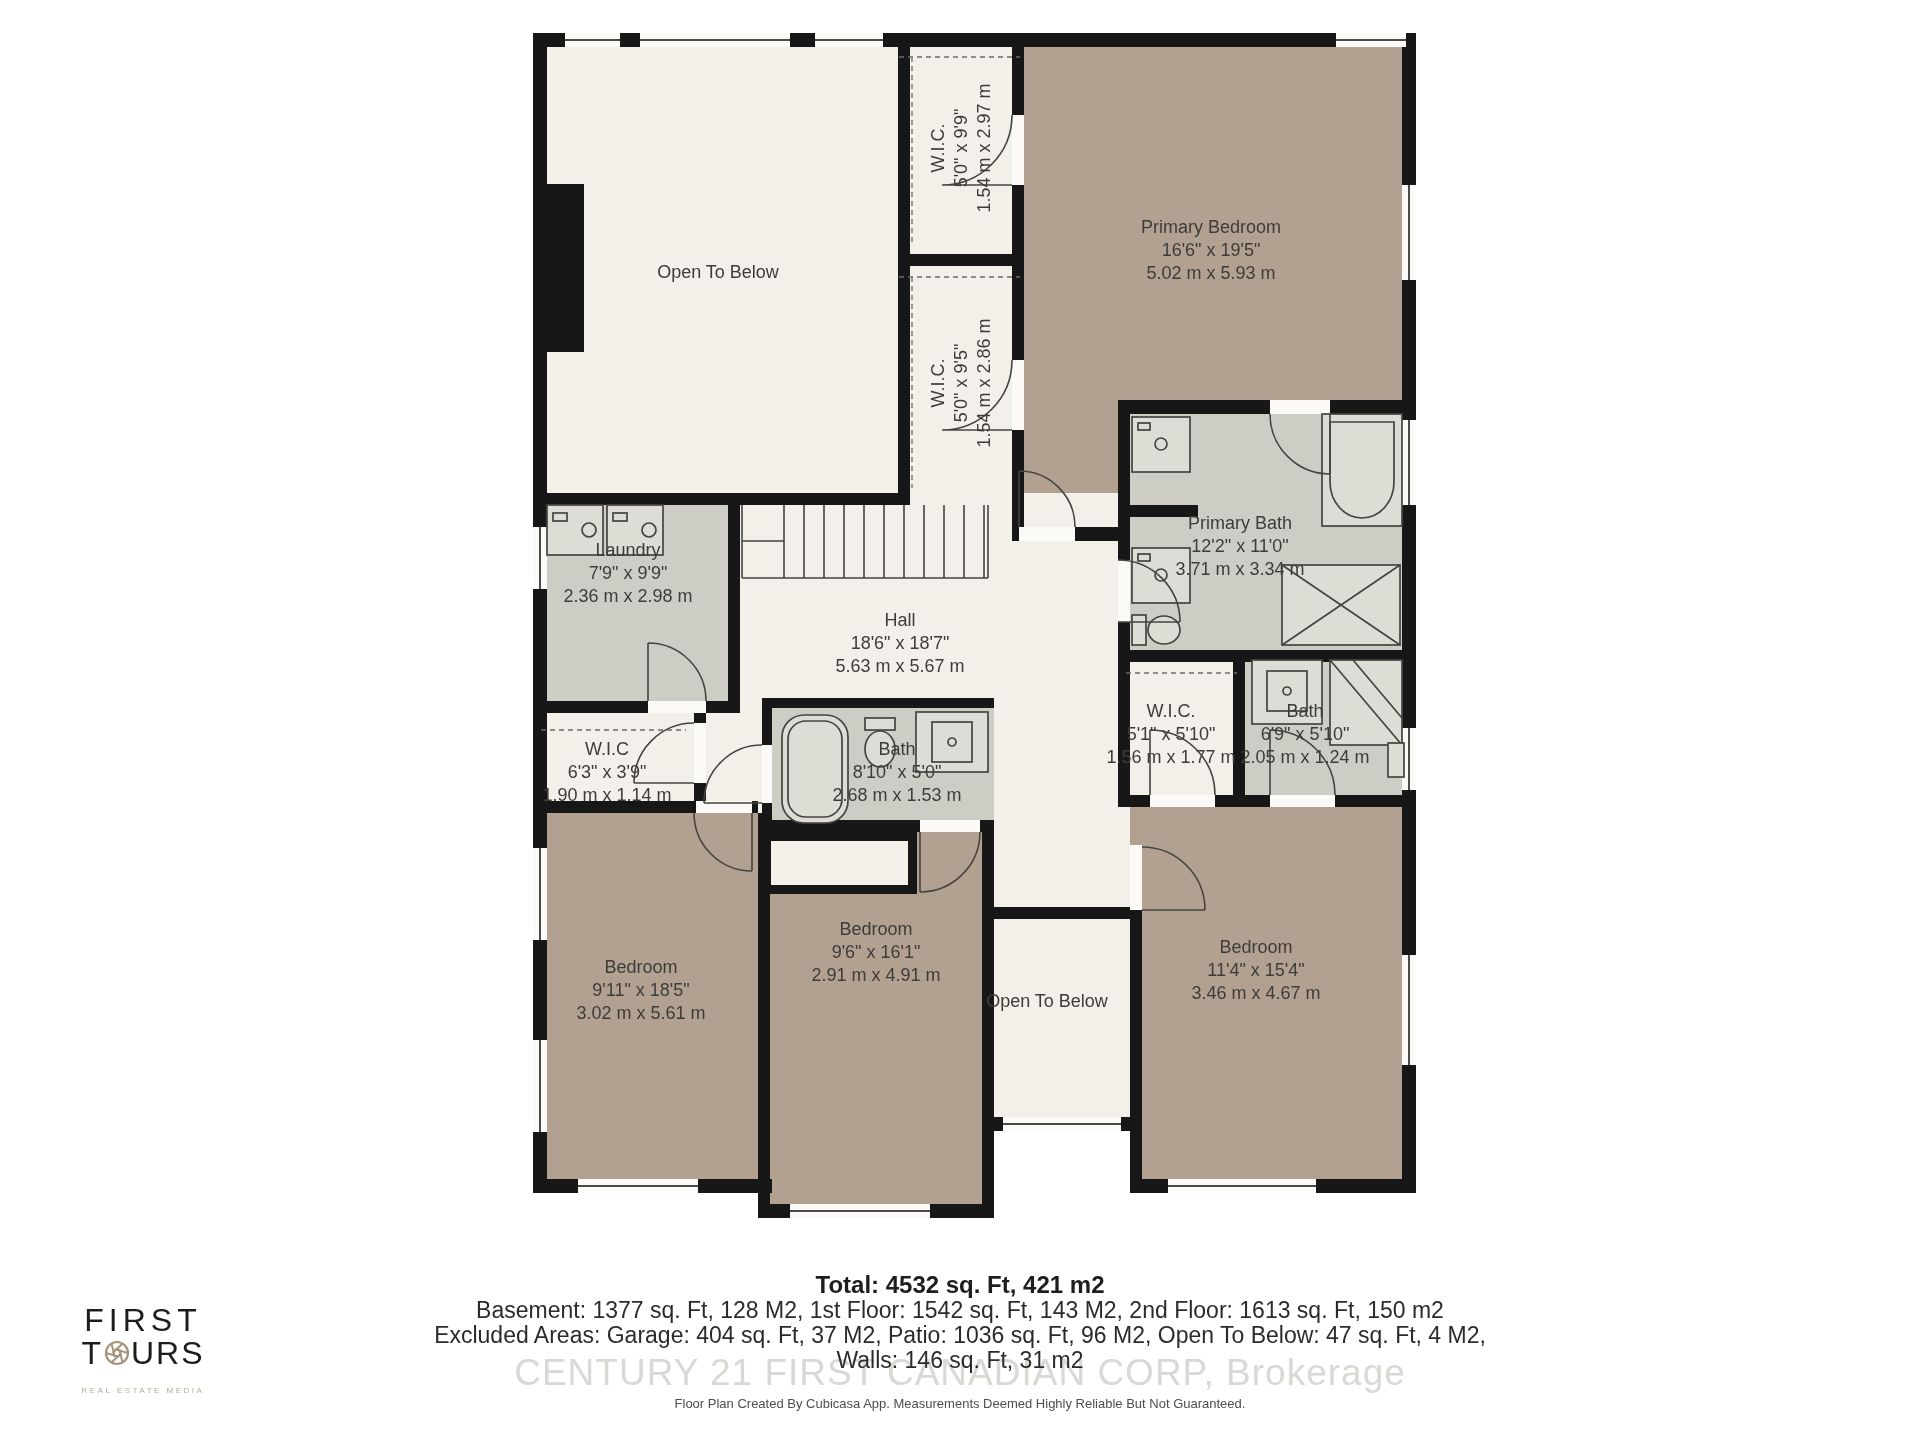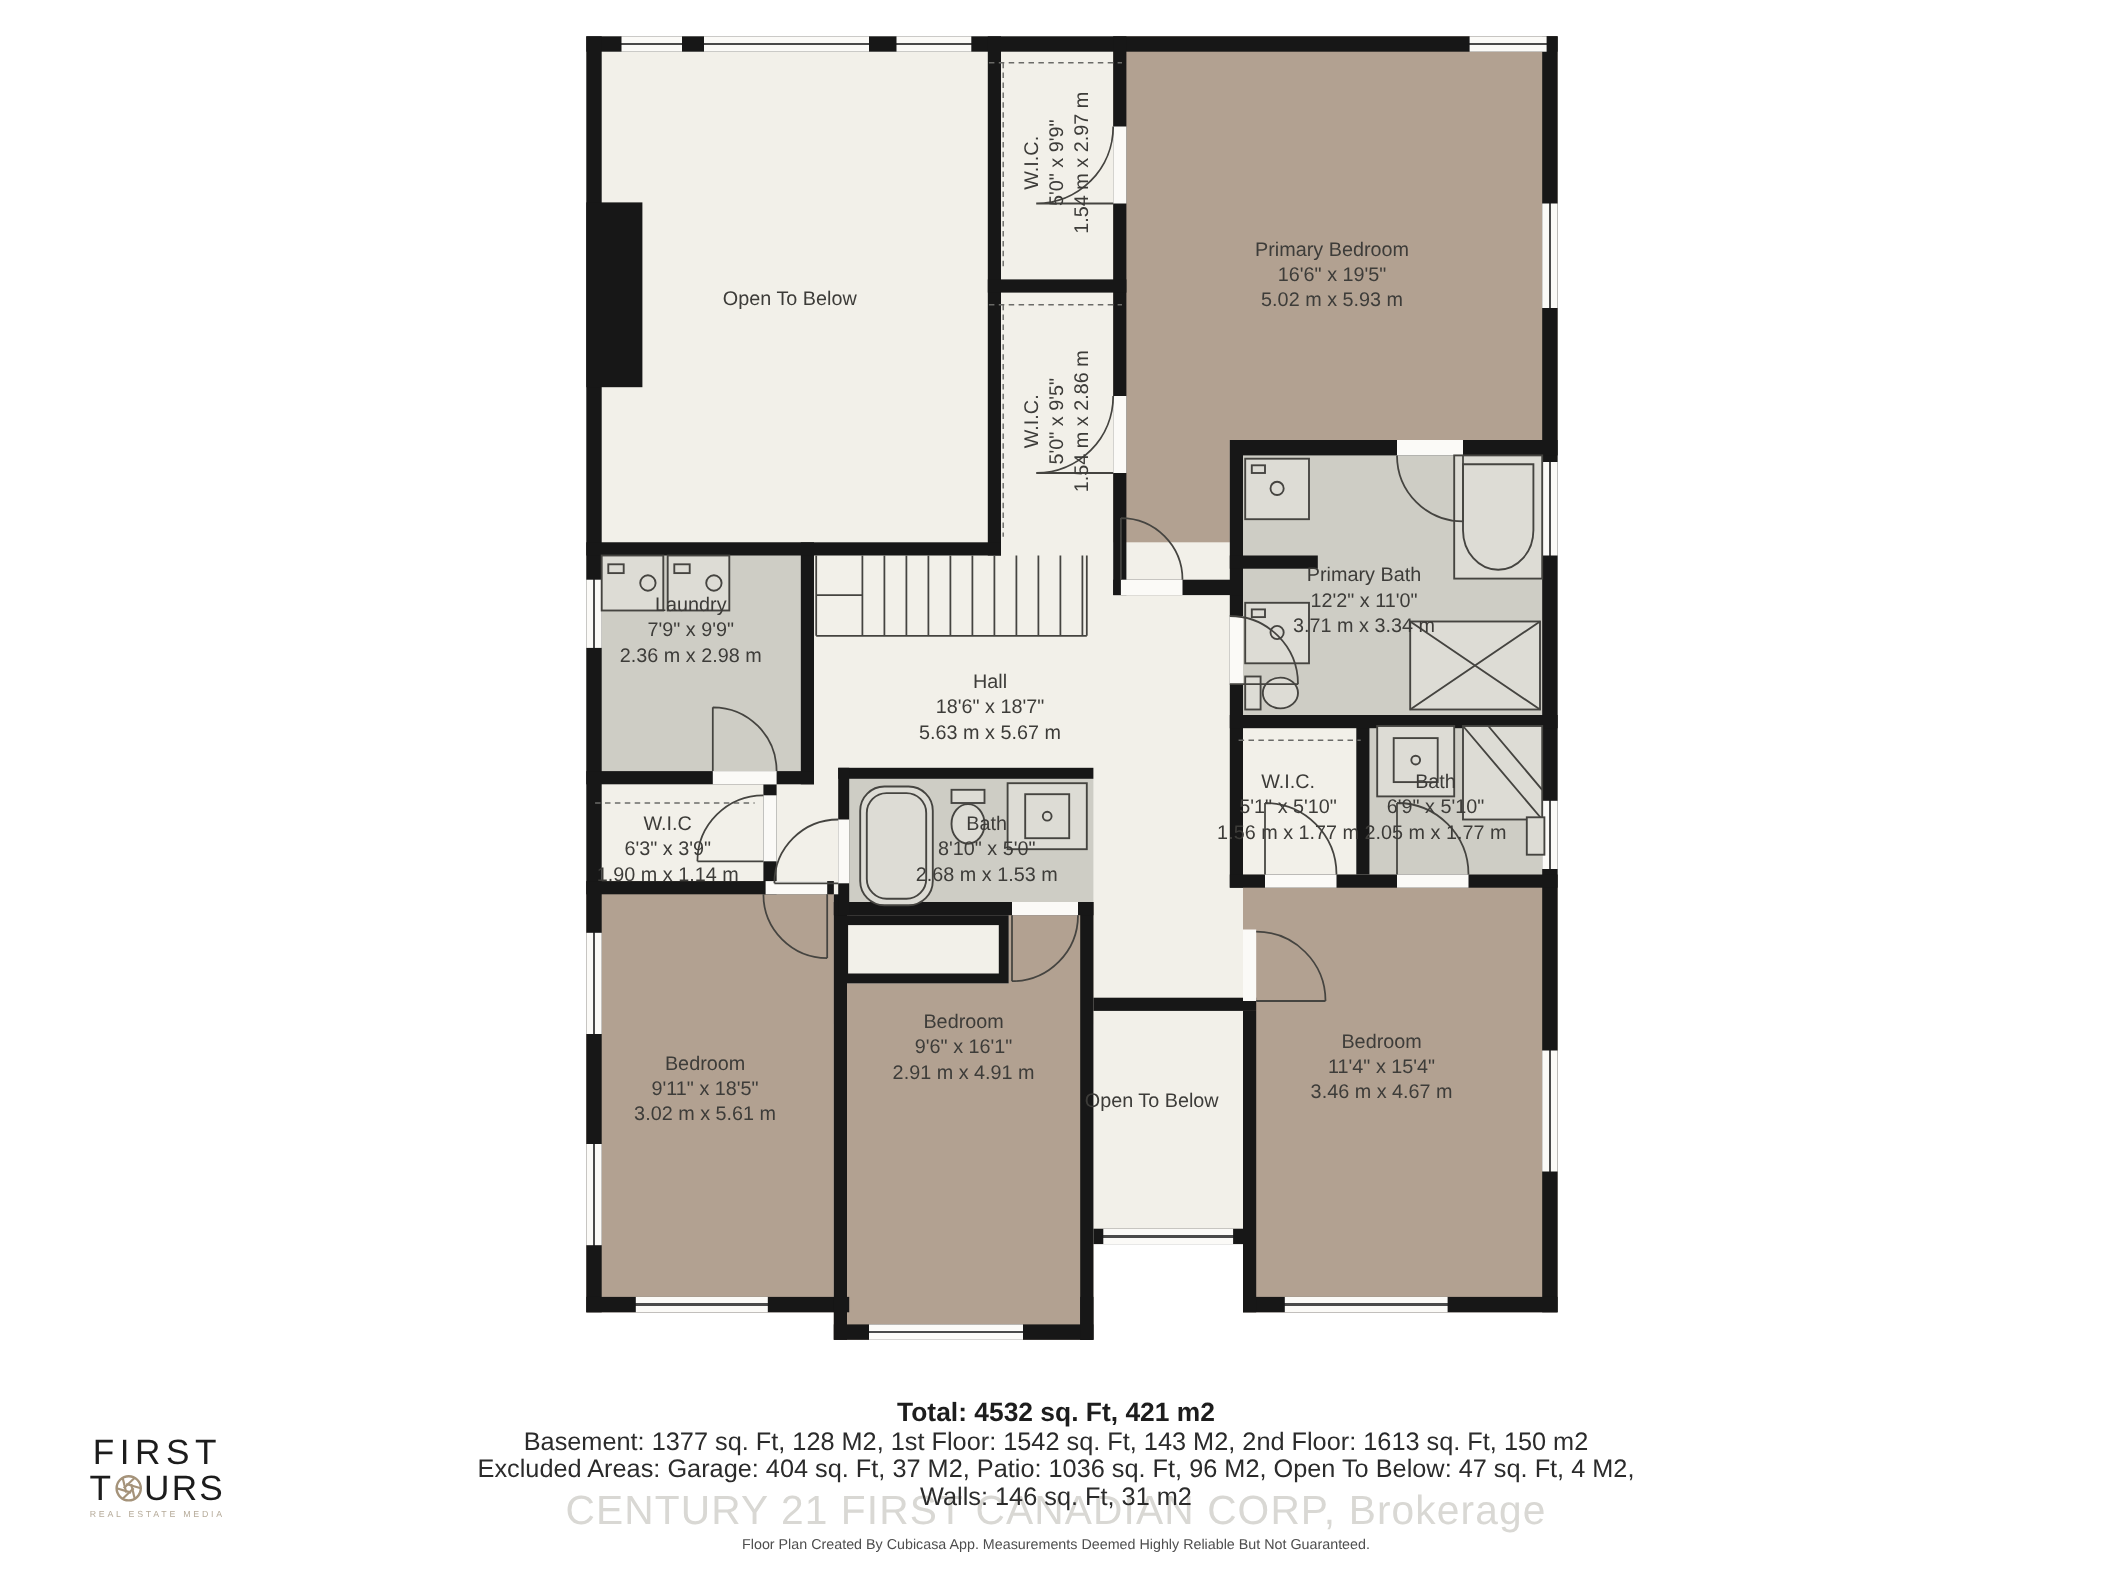--- a/index.html
+++ b/index.html
@@ -23,21 +23,21 @@
       font-size:23px;z-index:8;}
   .footer-total{font-weight:bold;font-size:24px;color:#1d1d1d;}
   .watermark{position:absolute;left:0;width:1920px;text-align:center;color:#d9d8d4;
       font-size:37px;letter-spacing:1px;z-index:7;white-space:nowrap;}
   .fineprint{position:absolute;left:0;width:1920px;text-align:center;color:#4e4e4e;
       font-size:13px;z-index:8;}
   #logo{position:absolute;left:78px;top:1304px;width:130px;text-align:center;z-index:8;}
   #logo .l1{font-size:32px;letter-spacing:5px;color:#1c1c1c;line-height:32px;}
   #logo .l2{font-size:32px;letter-spacing:2px;color:#1c1c1c;line-height:34px;
       display:flex;align-items:center;justify-content:center;gap:1px;}
-  #logo .tagline{font-size:8px;letter-spacing:2.5px;color:#b6ab9a;margin-top:2px;}
+  #logo .tagline{font-size:8px;letter-spacing:2.5px;color:#b6ab9a;margin-top:16px;}
 </style>
 </head>
 <body>
 
 <div id="plan">
 
   <div class="fill cream" style="left:0;top:0;width:377px;height:472px;"></div>
   <div class="fill cream" style="left:365px;top:0;width:126px;height:233px;"></div>
   <div class="fill cream" style="left:365px;top:221px;width:126px;height:251px;"></div>
   <div class="fill tan" style="left:479px;top:0;width:404px;height:381px;"></div>
@@ -230,21 +230,21 @@
     <div>2.68 m x 1.53 m</div>
   </div>
   <div class="room-label" style="left:638px;top:701px;">
     <div>W.I.C.</div>
     <div>5'1" x 5'10"</div>
     <div>1.56 m x 1.77 m</div>
   </div>
   <div class="room-label" style="left:772px;top:701px;">
     <div>Bath</div>
     <div>6'9" x 5'10"</div>
-    <div>2.05 m x 1.77 m</div>
+    <div>2.05 m x 1.24 m</div>
   </div>
   <div class="room-label" style="left:108px;top:957px;">
     <div>Bedroom</div>
     <div>9'11" x 18'5"</div>
     <div>3.02 m x 5.61 m</div>
   </div>
   <div class="room-label" style="left:343px;top:919px;">
     <div>Bedroom</div>
     <div>9'6" x 16'1"</div>
     <div>2.91 m x 4.91 m</div>

